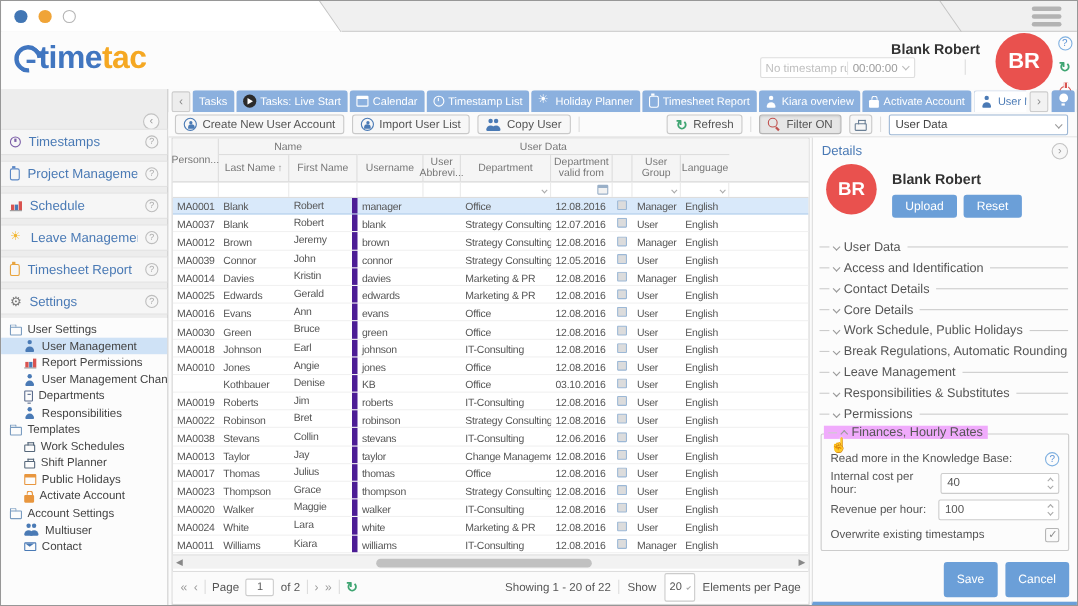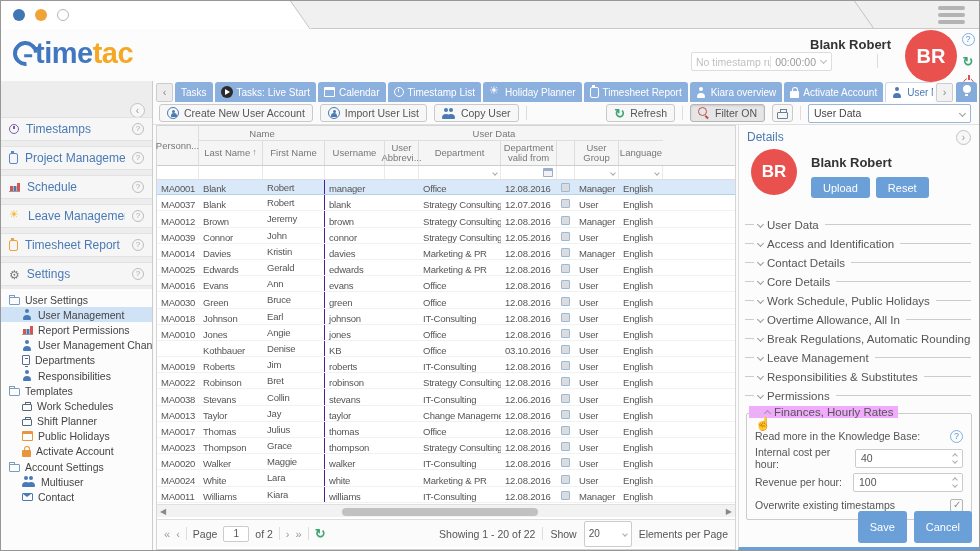--- a/index.html
+++ b/index.html
@@ -120,30 +120,30 @@
 .gcols{display:flex;flex:1}
 .sortarrow{color:#8a8a8a;font-size:9px;margin-left:2px}
 .gfilter{display:flex;height:14px;border-bottom:1px solid #ddd;background:#fff}
 .fcell{border-right:1px solid #eaeaea;display:flex;align-items:center;justify-content:flex-end;padding:0 3px}
 .fchev{width:4px;height:4px;border-right:1.2px solid #aaa;border-bottom:1.2px solid #aaa;transform:rotate(45deg)}
 .fcal{width:10px;height:9px;border:1px solid #9ab0c8;border-top:3px solid #9ab0c8;background:#f2f2f2;border-radius:1px}
 .gbody{position:absolute;top:54px;left:0;right:0;height:324px;overflow:hidden}
 .trow{display:flex;align-items:flex-end;height:16.2px;border-bottom:1px solid #f1f1f1;font-size:9.5px;letter-spacing:-.2px;color:#555}
 .trow.selected{background:#d9e9fa;border-top:1px solid #b3d0ec;border-bottom:1px solid #b3d0ec;margin-top:-1px}
 .tcell{padding:0 4px;white-space:nowrap;overflow:hidden;flex:none}
-.split{border-right:1px solid #4c1d95;height:100%;display:flex;align-items:center}
+.split{border-right:5px solid #4c1d95;height:100%;display:flex;align-items:center}
 .mini-cal{width:9px;height:9px;border:1px solid #9cb8d6;background:#dcdcdc;border-radius:1px;display:inline-block}
 .hscroll{position:absolute;top:378px;left:0;right:0;height:13px;background:#f2f2f2;border-top:1px solid #e0e0e0}
 .hs-arrow{position:absolute;top:2px;font-size:8px;color:#888}
 .hs-thumb{position:absolute;top:2.5px;left:185px;width:196px;height:8px;border-radius:4px;background:#c1c1c1}
 .pager{position:absolute;bottom:2px;left:0;right:0;height:28px;background:#fbfbfb;border-top:1px solid #ddd;display:flex;align-items:center;gap:6px;padding:0 7px;font-size:10.5px;color:#555}
 .pgbtn{color:#9a9a9a;font-size:11px}
 .pg-input{width:26px;height:16px;border:1px solid #ccc;border-radius:2px;background:#fff;text-align:center;font-size:10px;color:#555;line-height:14px}
 .pg-right{margin-left:auto;display:flex;align-items:center;gap:7px}
-.pg-size{display:flex;align-items:center;gap:5px;width:48px;height:16px;border:1px solid #ccc;border-radius:2px;background:#fff;padding:12px 4px;font-size:10px}
+.pg-size{display:flex;align-items:center;gap:5px;width:28px;height:16px;border:1px solid #ccc;border-radius:2px;background:#fff;padding:12px 4px;font-size:10px}
 .pdiv{width:1px;height:13px;background:#ddd}
 
 .details{position:absolute;left:737px;top:124px;right:0;bottom:0;background:#fcfcfc;border-left:1px solid #ddd;border-bottom:3px solid #6b9fd8}
 .dhead{height:24px;display:flex;align-items:center;padding:0 8px;color:#4a7ab5;font-size:12px}
 .dcollapse{margin-left:auto;width:15px;height:15px;border:1px solid #c2c2c2;border-radius:50%;color:#999;font-size:10px;line-height:13px;text-align:center;background:#f7f7f7}
 .dcard{position:relative;padding:2px 10px 0;height:64px}
 .davatar{position:absolute;left:12px;top:0;width:46px;height:46px;border-radius:50%;background:#e9514e;color:#fff;font-size:17px;font-weight:700;display:flex;align-items:center;justify-content:center}
 .dname{position:absolute;left:72px;top:6px;font-size:13px;font-weight:700;color:#333}
 .dbtns{position:absolute;left:72px;top:28px;display:flex;gap:6px}
 .bluebtn{height:21px;padding:0 12px;background:#6b9fd8;color:#fff;font-size:11px;border-radius:3px;display:flex;align-items:center;justify-content:center}
@@ -786,26 +786,20 @@
         </div>
         <div class="sect">
           <span class="dash"></span>
           <span class="chev"></span>
           <span class="lbl">Work Schedule, Public Holidays</span>
           <span class="line"></span>
         </div>
         <div class="sect">
           <span class="dash"></span>
           <span class="chev"></span>
-          <span class="lbl">Overtime Allowance, All In</span>
-          <span class="line"></span>
-        </div>
-        <div class="sect">
-          <span class="dash"></span>
-          <span class="chev"></span>
           <span class="lbl">Break Regulations, Automatic Rounding</span>
           <span class="line"></span>
         </div>
         <div class="sect">
           <span class="dash"></span>
           <span class="chev"></span>
           <span class="lbl">Leave Management</span>
           <span class="line"></span>
         </div>
         <div class="sect">

